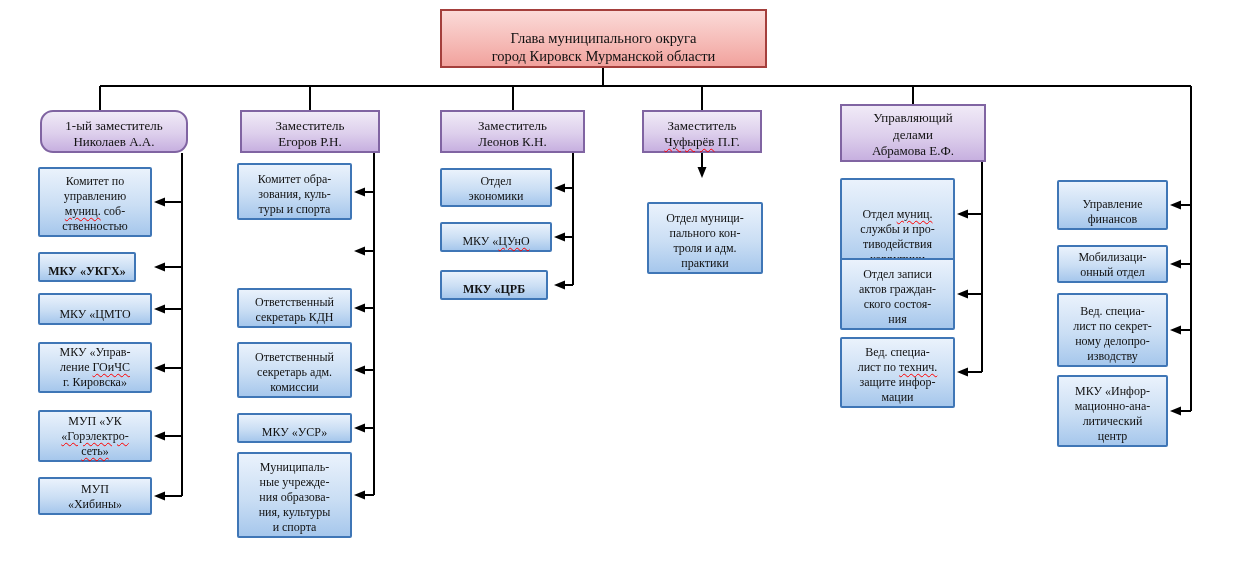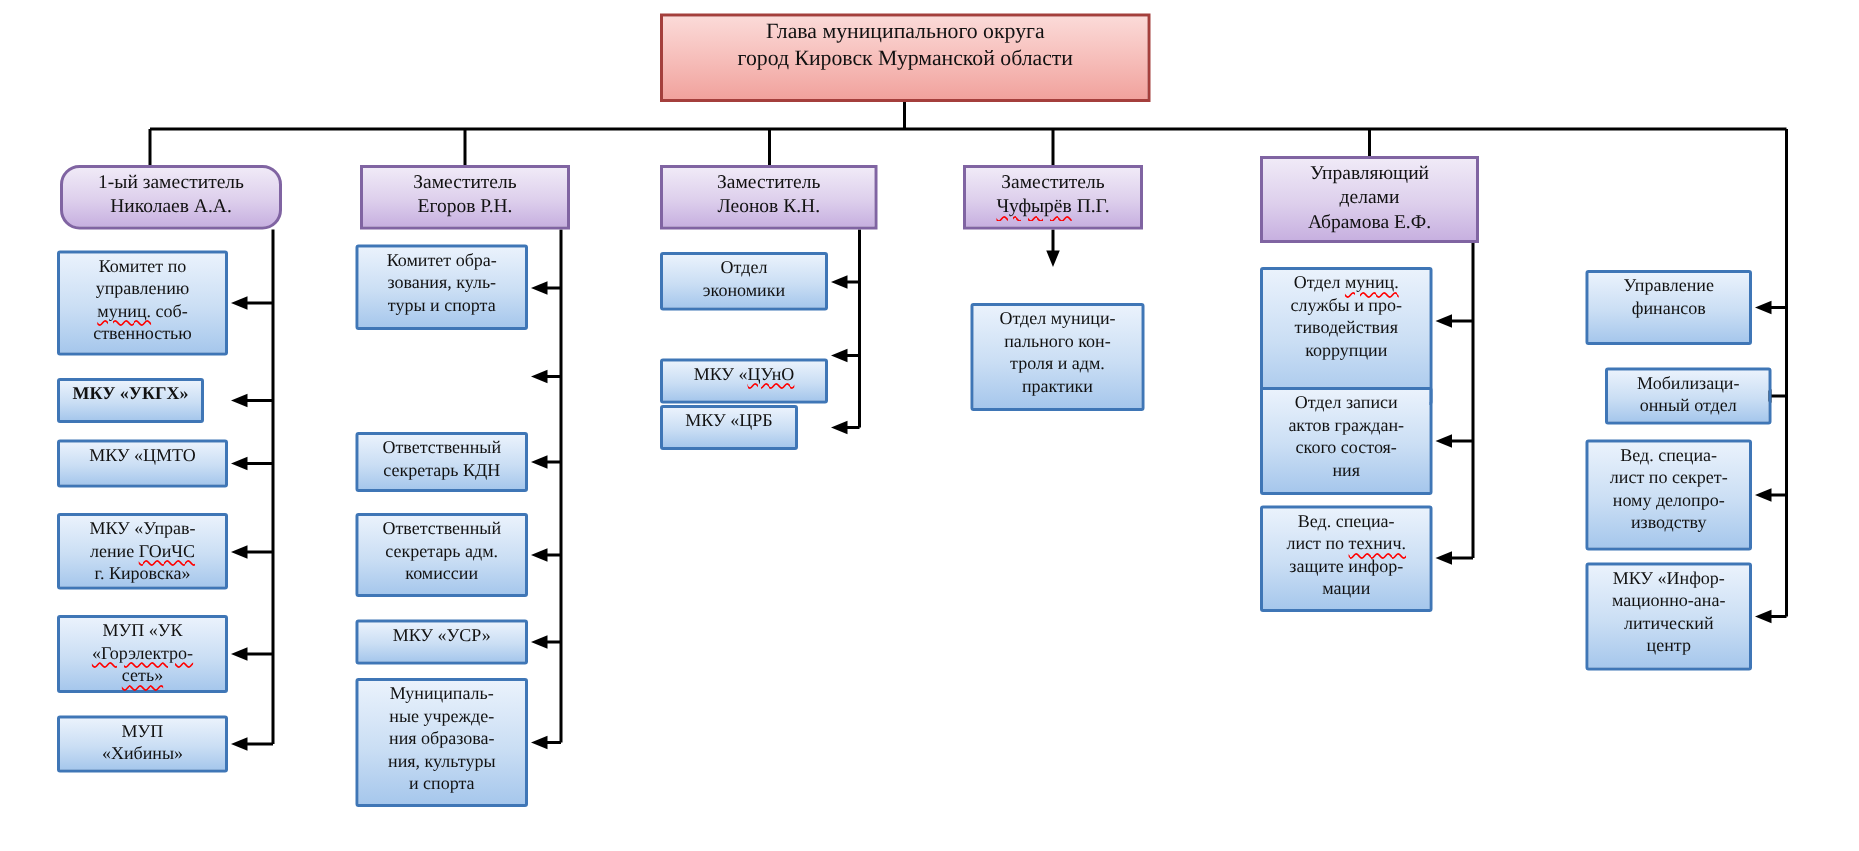--- a/index.html
+++ b/index.html
@@ -6,21 +6,21 @@
   #canvas{
     position:relative;
     width:1239px;height:567px;
     background:#ffffff;
     font-family:"Liberation Serif","DejaVu Serif",serif;
     color:#111;
     overflow:hidden;
   }
   .box{
     position:absolute;
-    display:flex;align-items:flex-start;justify-content:center;
+    display:flex;align-items:flex-end;justify-content:center;
     text-align:center;
     box-sizing:border-box;
   }
   .bt{white-space:pre-line;line-height:1.25;padding:1px 3px;}
   .root{
     background:linear-gradient(#fbdad8 0%,#f6bcb8 55%,#f1a29d 100%);
     border:2px solid #a43f3c;
     font-size:14.5px;
   }
   .deputy{
@@ -195,24 +195,24 @@
 ные учрежде-
 ния образова-
 ния, культуры
 и спорта</div>
   </div>
 
   <div class="box unit" style="left:440px;top:168px;width:112px;height:39px;">
     <div class="bt">Отдел
 экономики</div>
   </div>
-  <div class="box unit" style="left:440px;top:222px;width:112px;height:30px;margin-top:17px;">
+  <div class="box unit" style="left:440px;top:222px;width:112px;height:30px;">
     <div class="bt"><span>МКУ «</span><span class="wavy">ЦУнО</span></div>
   </div>
-  <div class="box unit" style="left:440px;top:270px;width:92px;height:30px;">
+  <div class="box unit" style="left:440px;top:270px;width:108px;height:30px;font-weight:bold;">
     <div class="bt">МКУ «ЦРБ</div>
   </div>
 
   <div class="box unit" style="left:647px;top:178px;width:116px;height:72px;margin-top:24px;">
     <div class="bt">Отдел муници-
 пального кон-
 троля и адм.
 практики</div>
   </div>
 
@@ -232,21 +232,21 @@
     <div class="bt"><span>Вед. специа-
 лист по </span><span class="wavy">технич.</span><span>
 защите инфор-
 мации</span></div>
   </div>
 
   <div class="box unit" style="left:1057px;top:180px;width:111px;height:50px;">
     <div class="bt">Управление
 финансов</div>
   </div>
-  <div class="box unit" style="left:1057px;top:245px;width:111px;height:38px;margin-left:13px;">
+  <div class="box unit" style="left:1057px;top:245px;width:111px;height:38px;">
     <div class="bt">Мобилизаци-
 онный отдел</div>
   </div>
   <div class="box unit" style="left:1057px;top:293px;width:111px;height:74px;">
     <div class="bt">Вед. специа-
 лист по секрет-
 ному делопро-
 изводству</div>
   </div>
   <div class="box unit" style="left:1057px;top:375px;width:111px;height:72px;">

